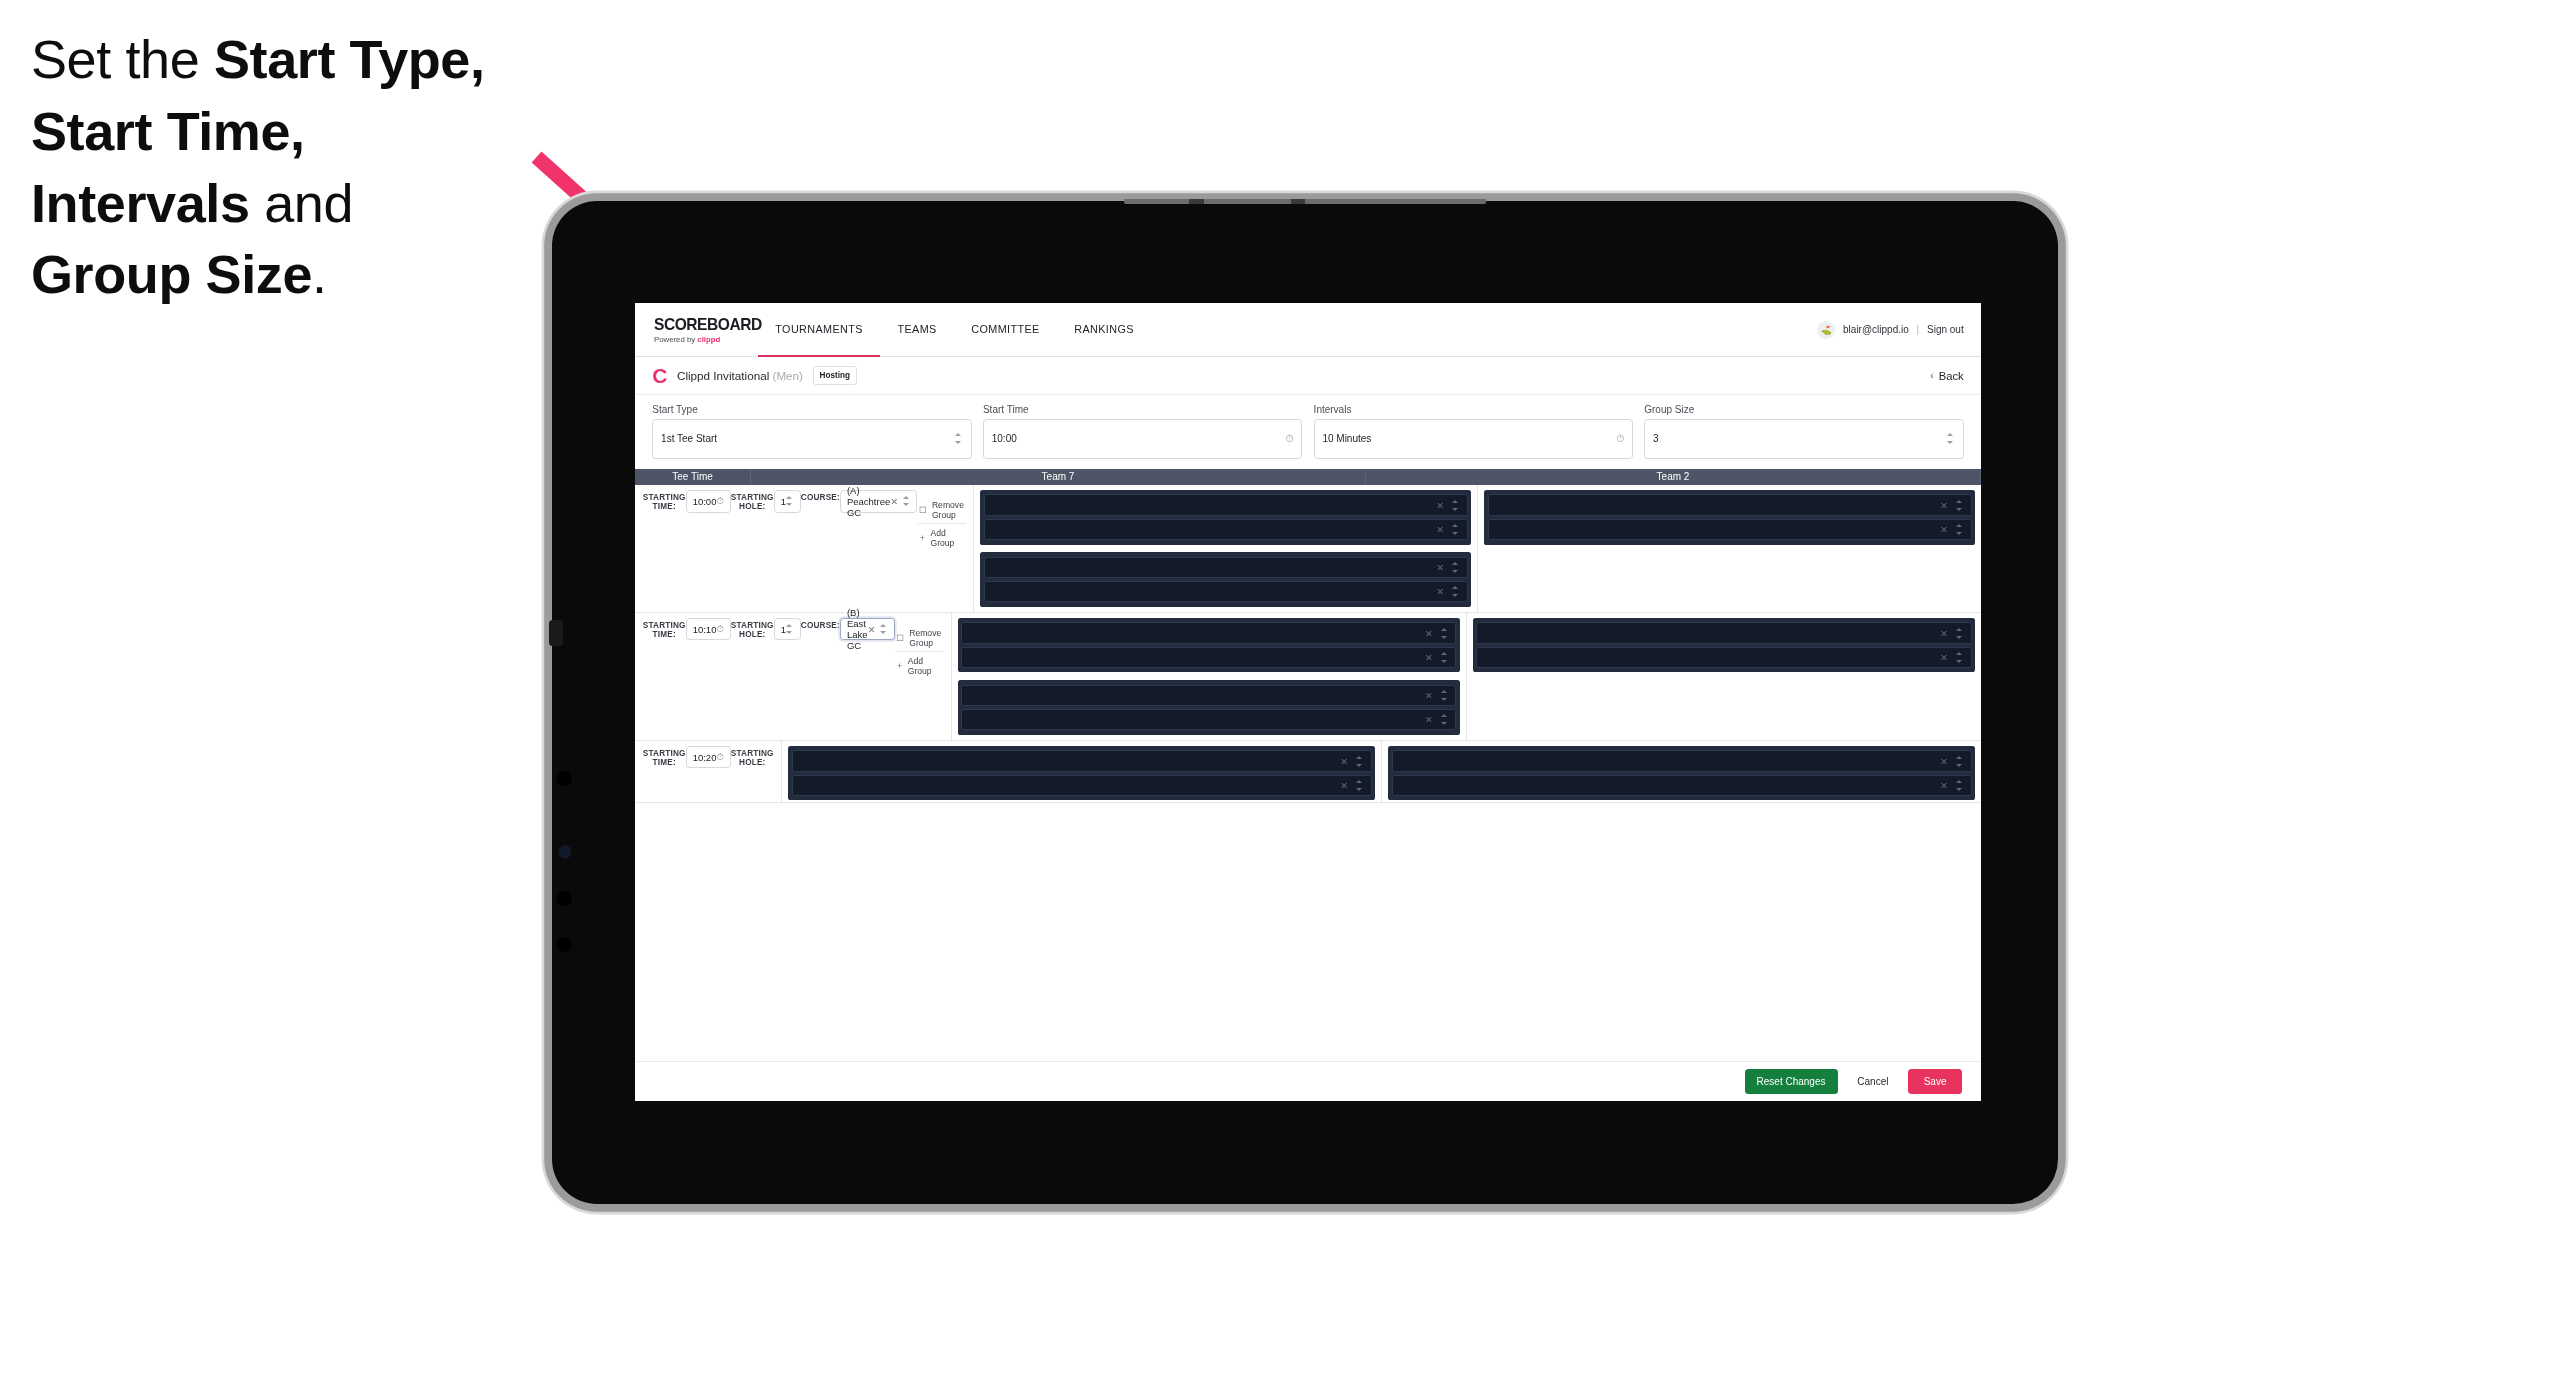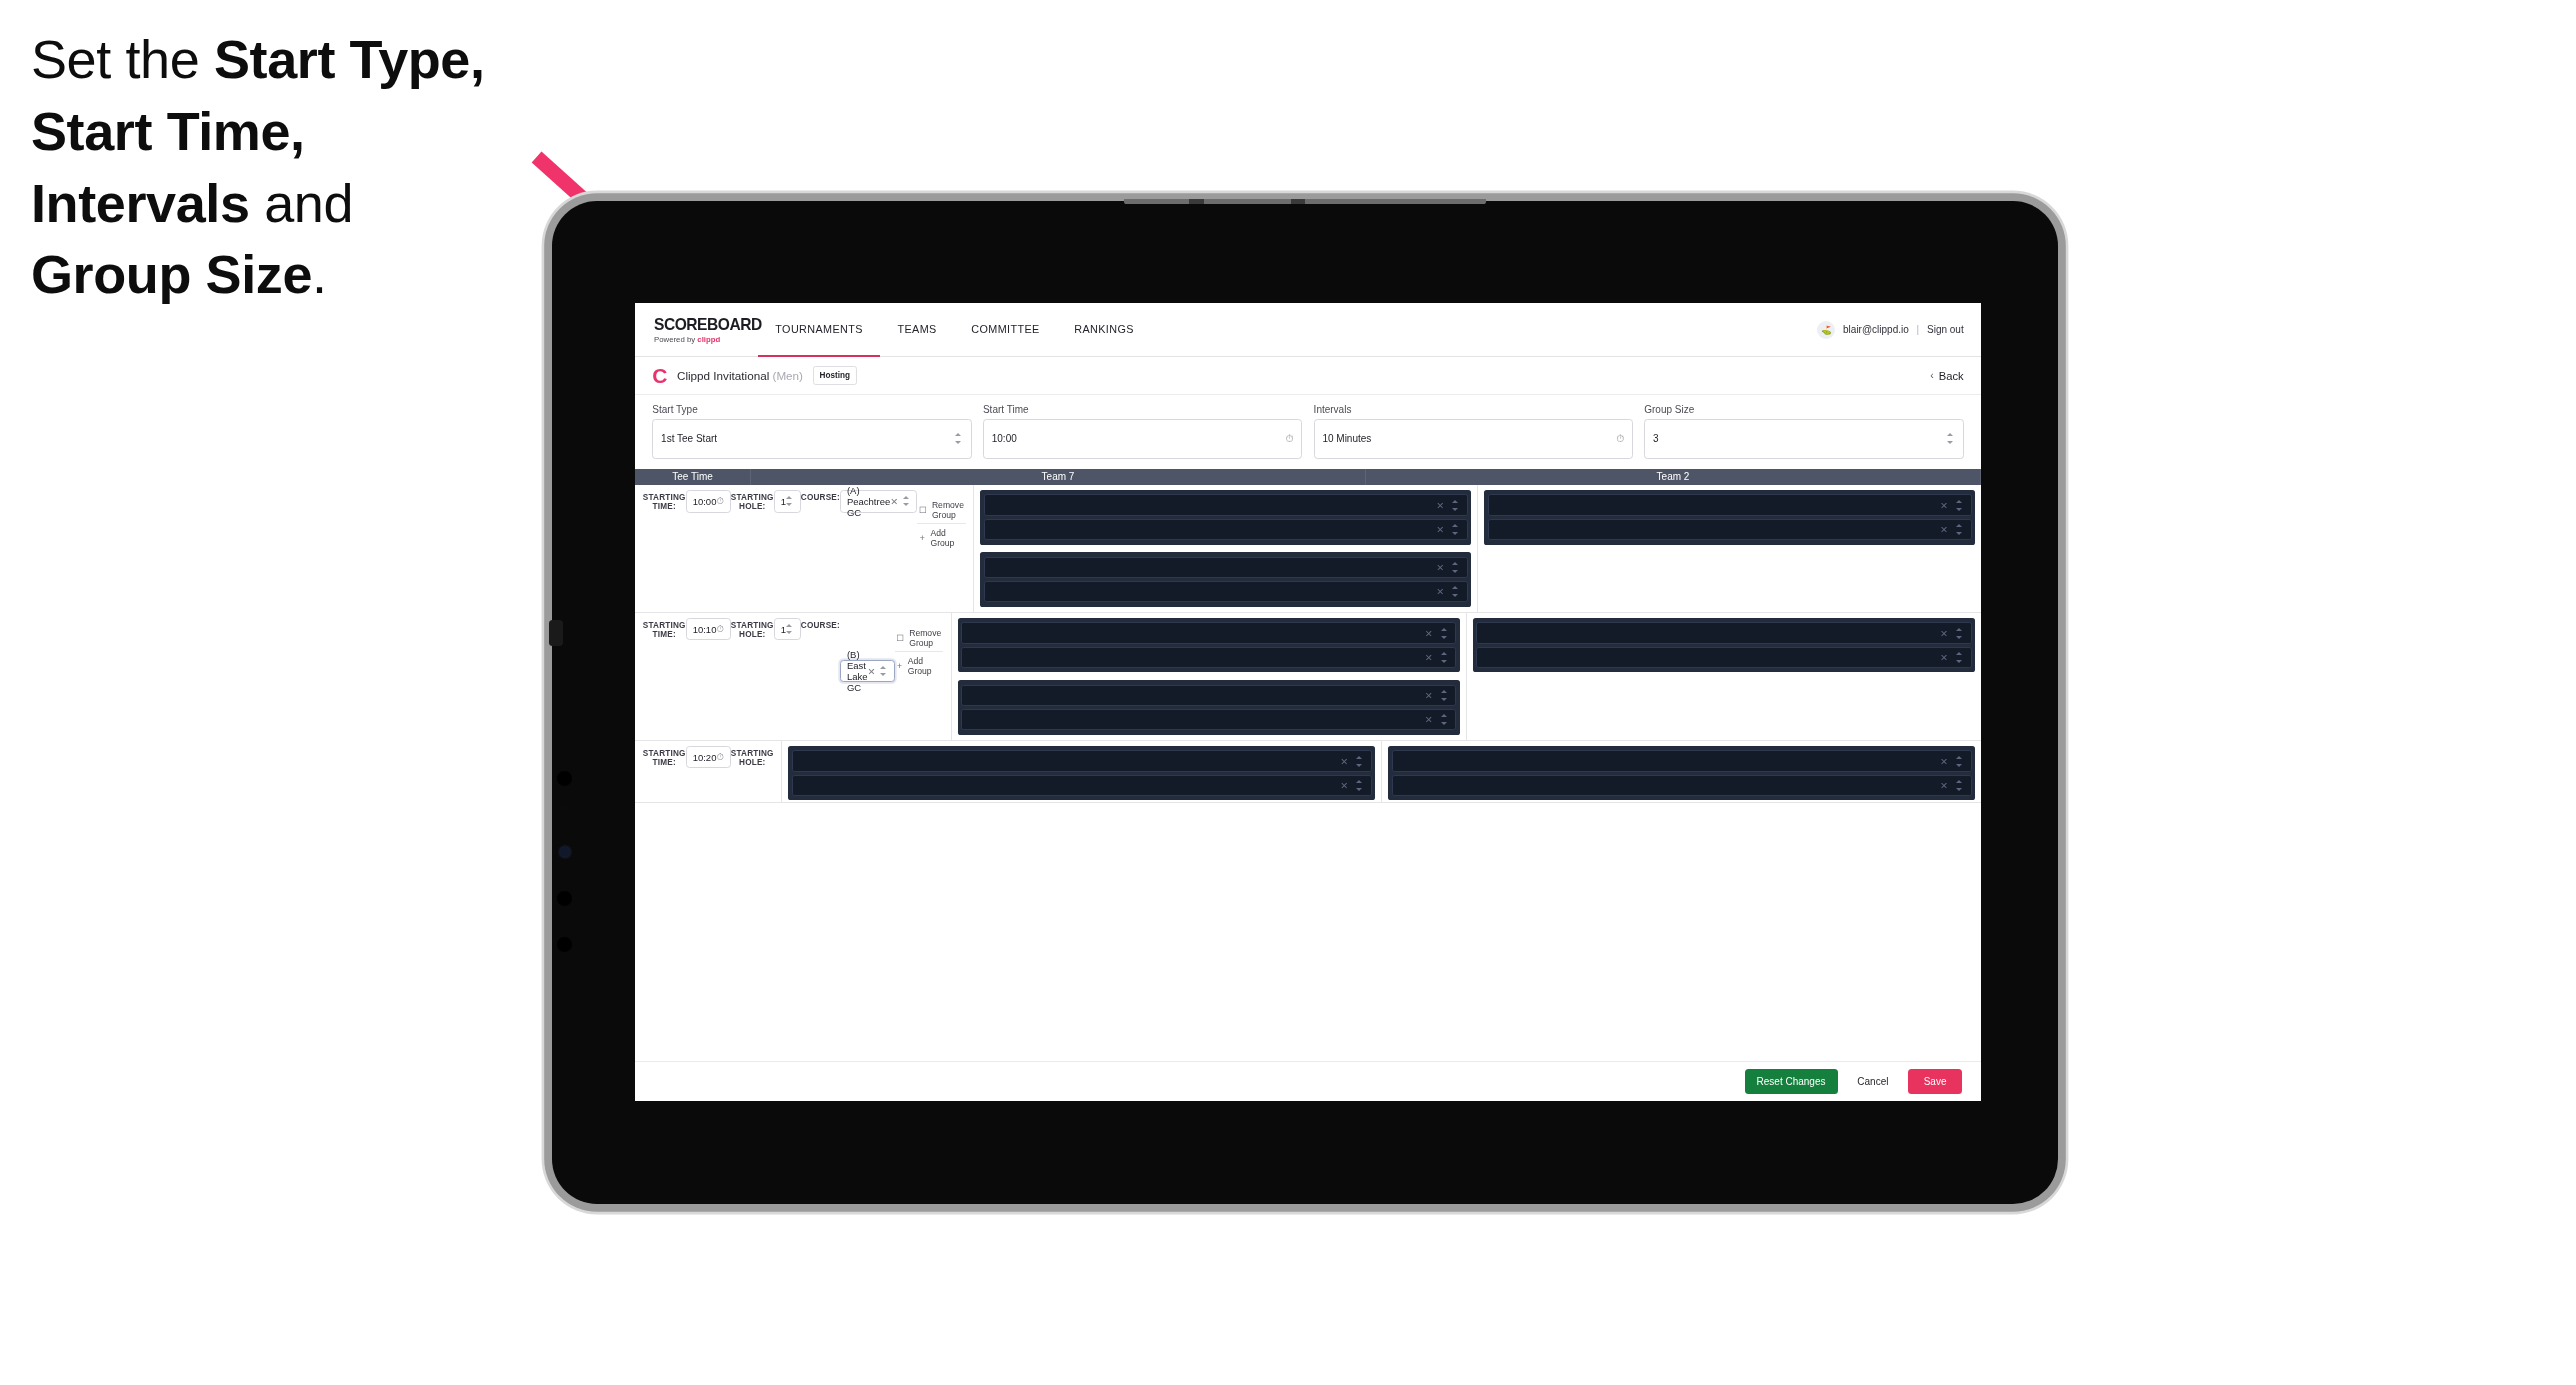--- a/index.html
+++ b/index.html
@@ -174,21 +174,21 @@
   }
   .teelabel{
     font-size:8.2px; font-weight:700; color:#3b3b45;
     text-align:center; letter-spacing:0.2px; margin:2.6px 0 3.5px;
   }
   .teectrl{
     height:22.4px; border:0.9px solid #d7d7dd; border-radius:3.5px;
     display:flex; align-items:center; padding:0 6px;
     font-size:9.5px; color:#24242c; background:#fff; cursor:pointer;
   }
-  .teectrl.focused{ border-color:#9aa6c4; box-shadow:0 0 0 1.7px rgba(154,166,196,.28);margin-top:42px; }
+  .teectrl.focused{ border-color:#9aa6c4; box-shadow:0 0 0 1.7px rgba(154,166,196,.28); }
   .teectrl .val{ flex:1; }
   .teectrl .clear{ color:#7d7d88; font-size:9.5px; margin-right:4.3px; }
   .grouplinks{ margin-top:6px; }
   .glink{
     display:flex; align-items:center; gap:5.2px;
     font-size:8.6px; color:#3d3d47; padding:3.5px 1.7px; cursor:pointer;
   }
   .glink.bordered{ border-top:0.9px solid #e8e8ec; }
   .glink .gi{ color:#6d6d78; font-size:8.6px; width:7.8px; text-align:center; }
 

